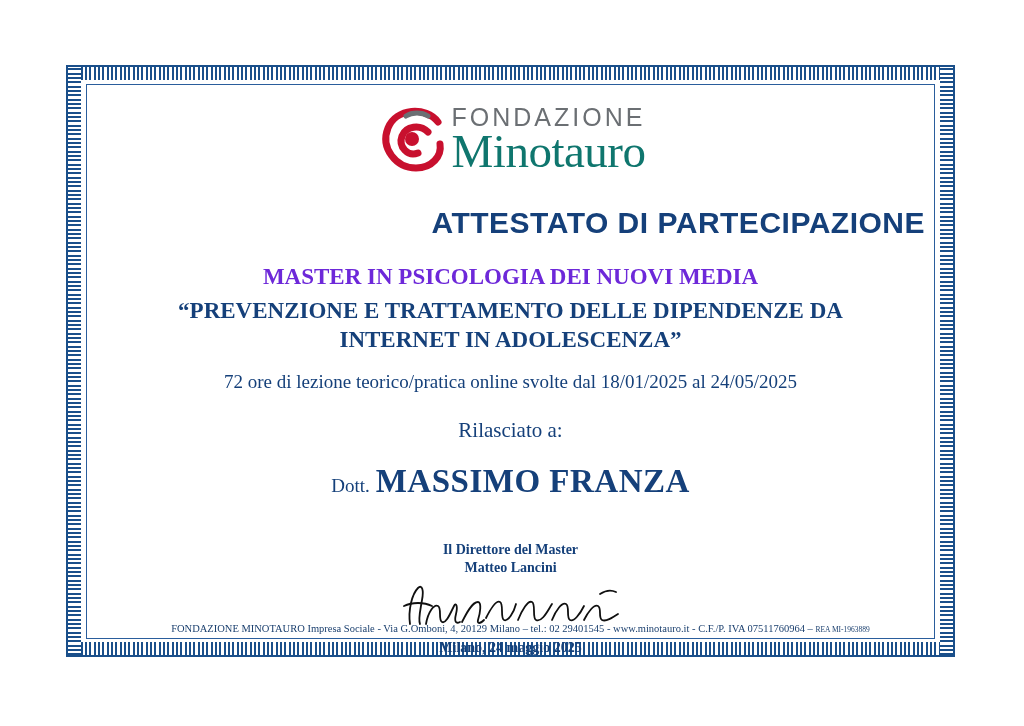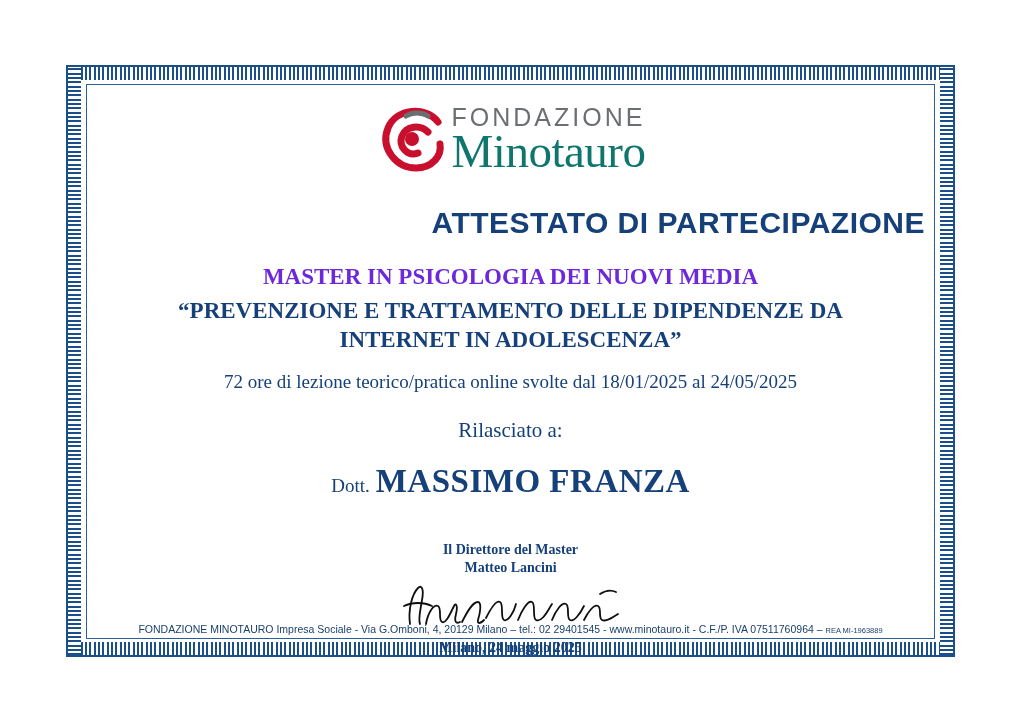--- a/index.html
+++ b/index.html
@@ -193,25 +193,25 @@
     margin-top: 8px;
     font-family: "Liberation Serif", serif;
     font-weight: bold;
     font-size: 14px;
     color: #15407a;
   }
 
   
   .footer {
     position: absolute;
-    left: 96px;
+    left: 106px;
     top: 623px;
     width: 829px;
     text-align: center;
-    font-family: Liberation Sans, sans-serif;
+    font-family: Liberation Serif, serif;
     font-size: 10.5px;
     color: #1a3f6e;
     white-space: nowrap;
   }
   .footer .tiny {
     font-size: 7.5px;
     color: #1a3f6e;
   }
 </style>
 </head>

